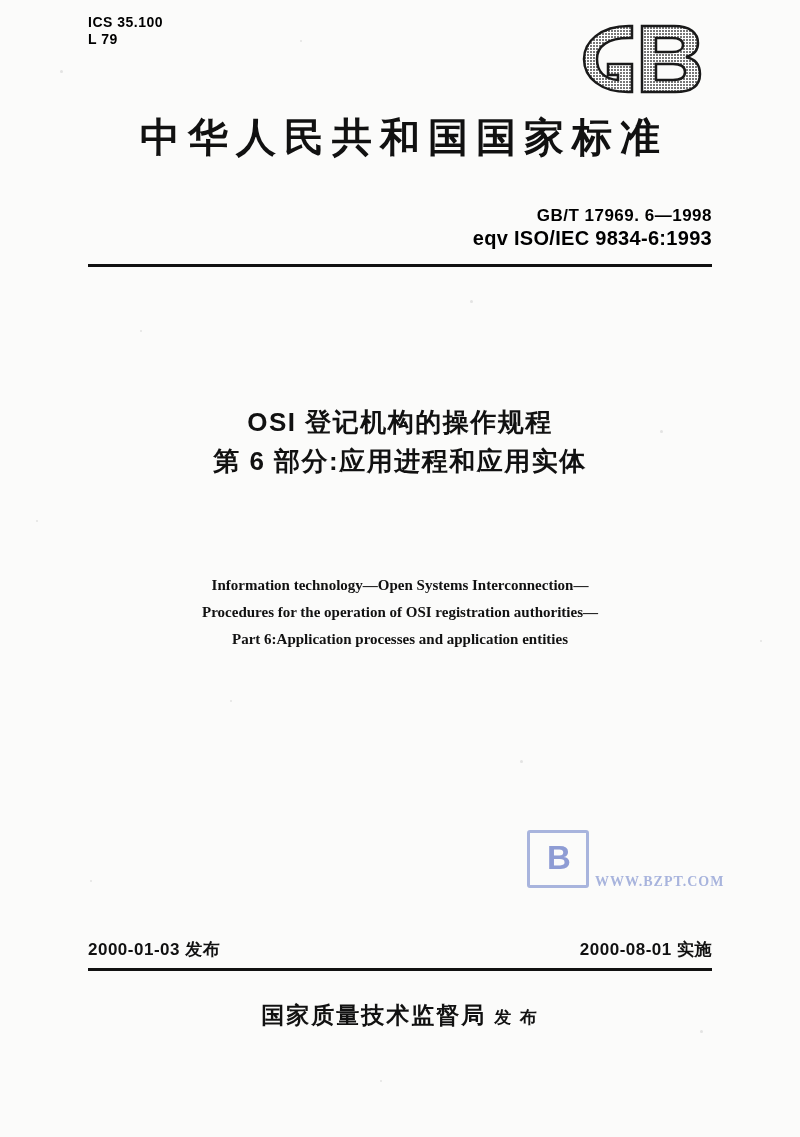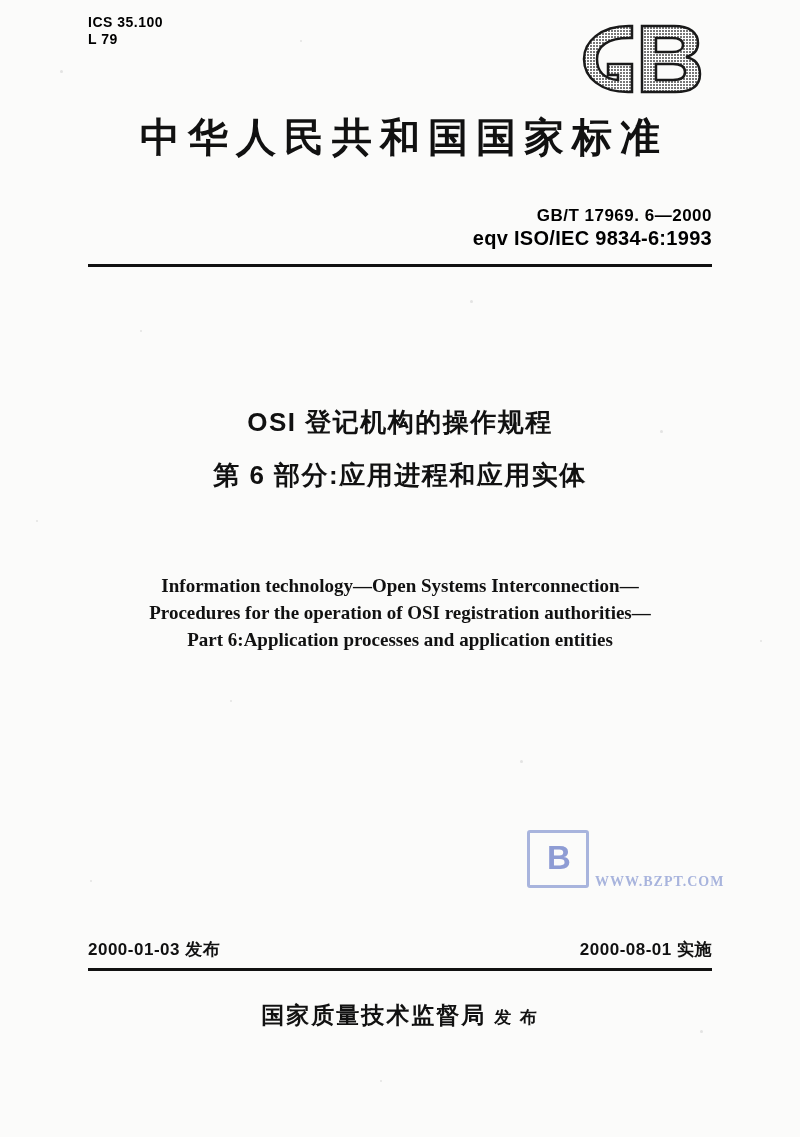--- a/index.html
+++ b/index.html
@@ -96,36 +96,36 @@
   }
   .title-cn .l1 {
     font-size: 27px;
     letter-spacing: 2px;
     margin-bottom: 13px;
   }
   .title-cn .l1 .gap { display: inline-block; width: 26px; }
   .title-cn .l2 {
     font-size: 26px;
     letter-spacing: 1.5px;
-    margin-bottom: 18px;
+    margin-bottom: 4px;
   }
   .title-cn .l3 {
     font-size: 26px;
     letter-spacing: 1.5px;
   }
 
   .title-en {
     position: absolute;
     left: 0;
     right: 0;
     top: 572px;
     text-align: center;
     font-family: "Liberation Serif", serif;
     font-weight: bold;
-    font-size: 19px;
+    font-size: 15px;
     line-height: 27px;
     color: #111;
   }
 
   .watermark {
     position: absolute;
     left: 527px;
     top: 830px;
     width: 215px;
     height: 70px;
@@ -245,21 +245,21 @@
       <g fill="url(#hatch)" stroke="#1a1a1a" stroke-width="2.5">
         <path d="M57 8 C28 8 12 24 12 41 C12 60 29 74 56 74 L60 74 L60 46 L36 46 L36 57 L46 57 L46 62 C32 61 25 53 25 41 C25 28 36 20 57 20 L60 20 L60 8 Z"></path>
         <path d="M70 8 L102 8 C118 8 126 15 126 25 C126 32 122 37 114 39 C123 41 128 47 128 56 C128 68 119 74 103 74 L70 74 Z M84 20 L84 34 L100 34 C107 34 111 31 111 27 C111 22 107 20 100 20 Z M84 46 L84 62 L101 62 C109 62 113 59 113 54 C113 49 109 46 101 46 Z"></path>
       </g>
     </svg>
   </div>
 
   <div class="national-title">中华人民共和国国家标准</div>
 
   <div class="std-number">
-    <div class="line1">GB/T  17969. 6—2000</div>
+    <div class="line1">GB/T  17969. 6—1998</div>
     <div class="line2">eqv ISO/IEC 9834-6:1993</div>
   </div>
 
   <div class="rule-top"></div>
 
   <div class="title-cn">
     <div class="l2">OSI 登记机构的操作规程</div>
     <div class="l3">第 6 部分:应用进程和应用实体</div>
   </div>
 

